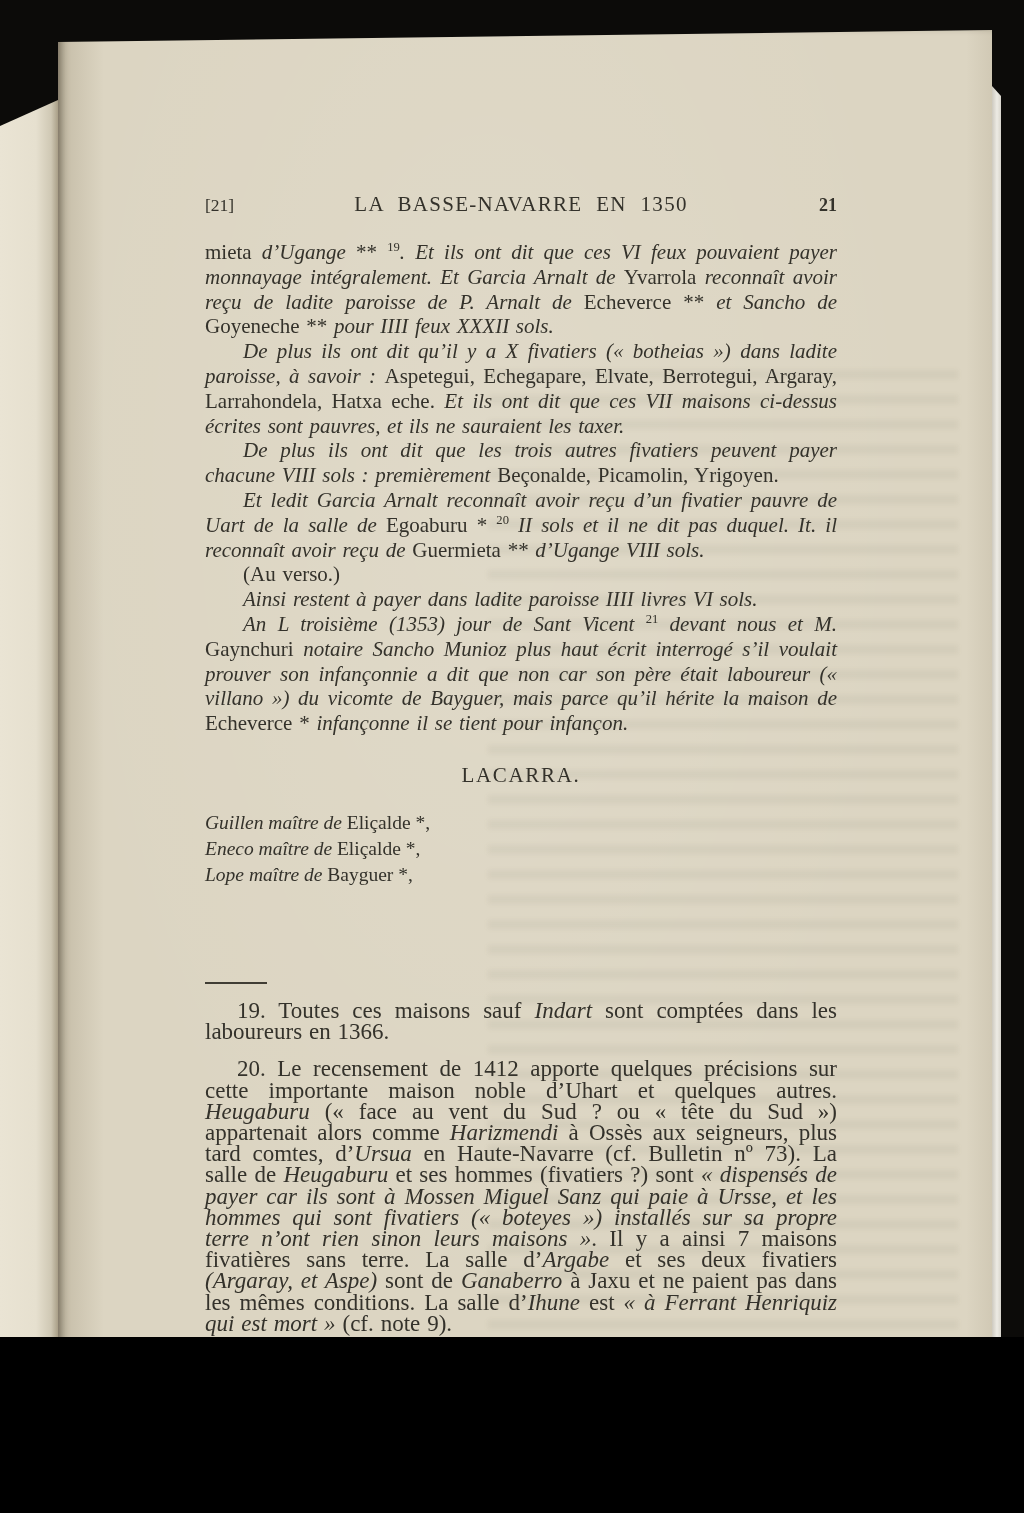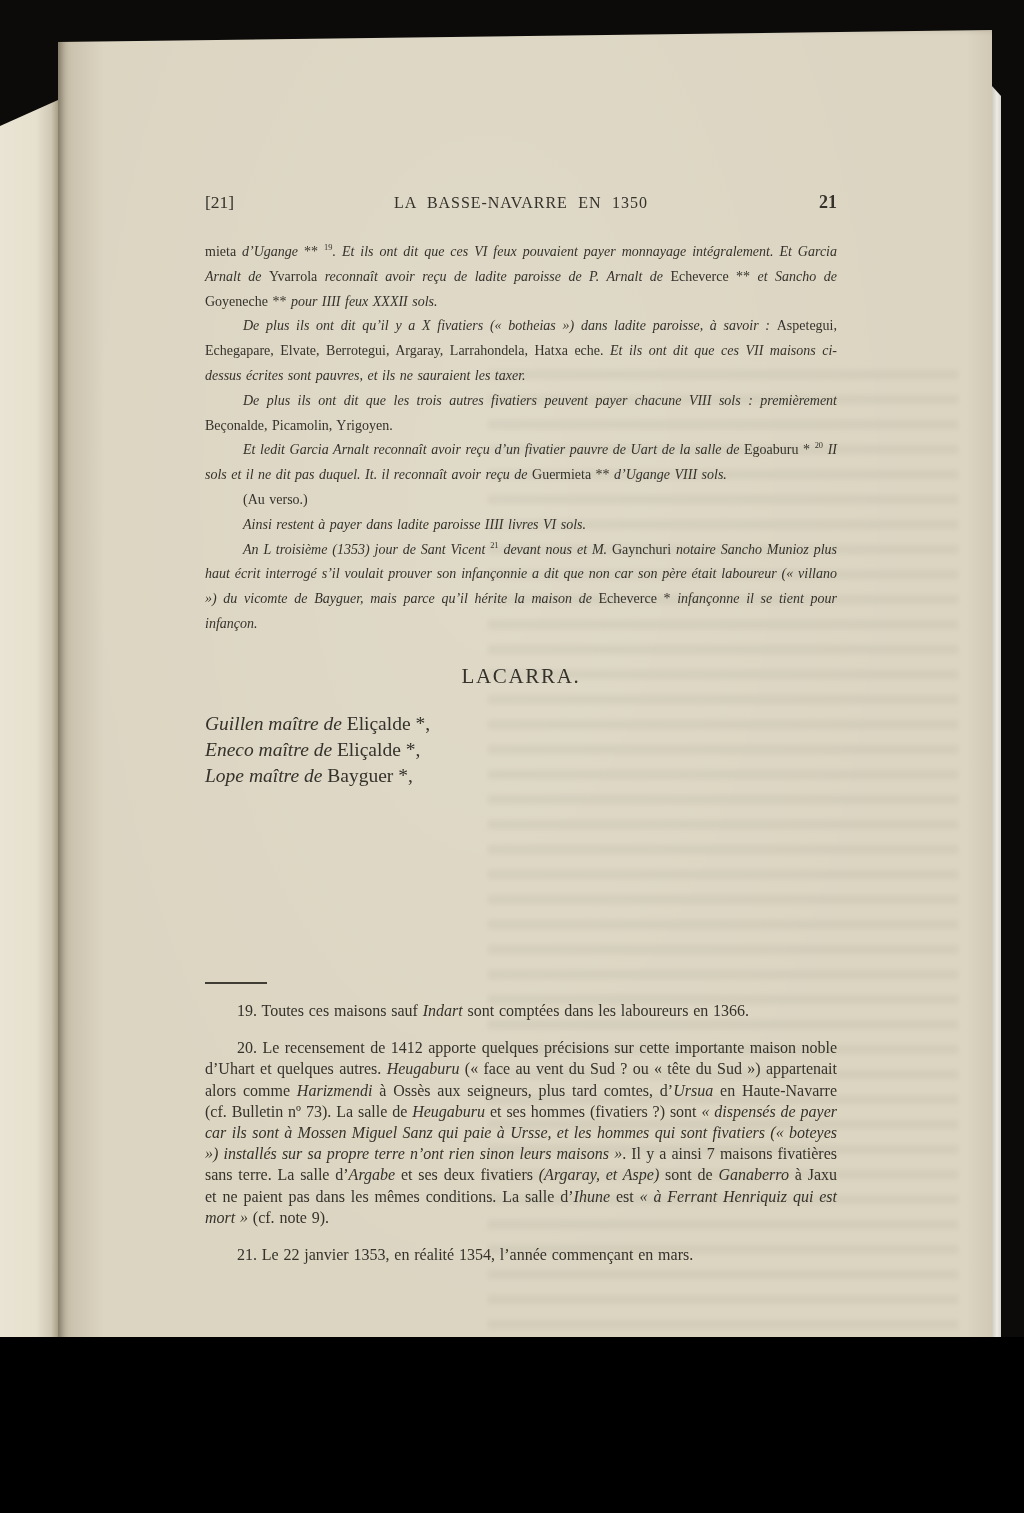--- a/index.html
+++ b/index.html
@@ -44,38 +44,38 @@
     filter:blur(2px);pointer-events:none;
   }
 
   
   .runhead{
     position:absolute;left:147px;top:162px;width:632px;
     display:grid;grid-template-columns:1fr auto 1fr;align-items:baseline;
     color:#34322b;
   }
   .folio{justify-self:start;font-size:17.5px;}
-  .rtitle{justify-self:center;font-size:16px;letter-spacing:0.06em;word-spacing:0.35em;}
+  .rtitle{justify-self:center;font-size:21px;letter-spacing:0.06em;word-spacing:0.35em;}
   .pageno{justify-self:end;font-size:18px;font-weight:bold;}
 
   
   .body-root{position:absolute;left:147px;top:210px;width:632px;color:#34322b;}
   .blk{margin:0;}
-  .blk-para{font-size:14px;line-height:24.8px;text-align:justify;word-spacing:0.07em;}
+  .blk-para{font-size:21px;line-height:24.8px;text-align:justify;word-spacing:0.07em;}
   .blk-para.indent{text-indent:38px;}
   .blk-heading{font-size:21px;line-height:24px;text-align:center;letter-spacing:0.08em;margin:27px 0 23px 0;}
   .blk-line{font-size:19.5px;line-height:26px;}
   .seg-i{font-style:italic;}
   .seg-r{font-style:normal;}
   sup.seg-sup{font-size:0.6em;font-style:normal;line-height:0;}
 
   
   .fn-area{position:absolute;left:147px;top:952px;width:632px;color:#34322b;}
   .fn-rule{width:62px;border-top:2px solid #403d34;margin:0 0 10px 0;}
-  .blk-footnote{font-size:16px;line-height:21.2px;text-align:justify;text-indent:32px;word-spacing:0.05em;margin:16px 0 5px 0;}
+  .blk-footnote{font-size:23px;line-height:21.2px;text-align:justify;text-indent:32px;word-spacing:0.05em;margin:16px 0 5px 0;}
 </style>
 </head>
 <body>
 
 <div class="scene">
   <div class="left-strip"></div>
 
   <div class="page">
     <div class="ghost"></div>
 

